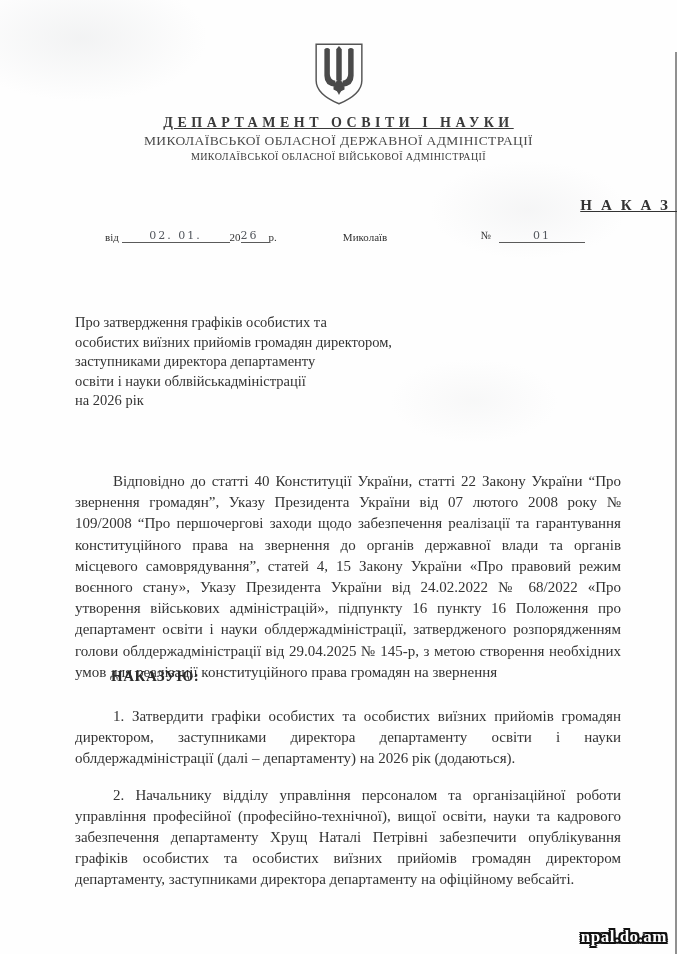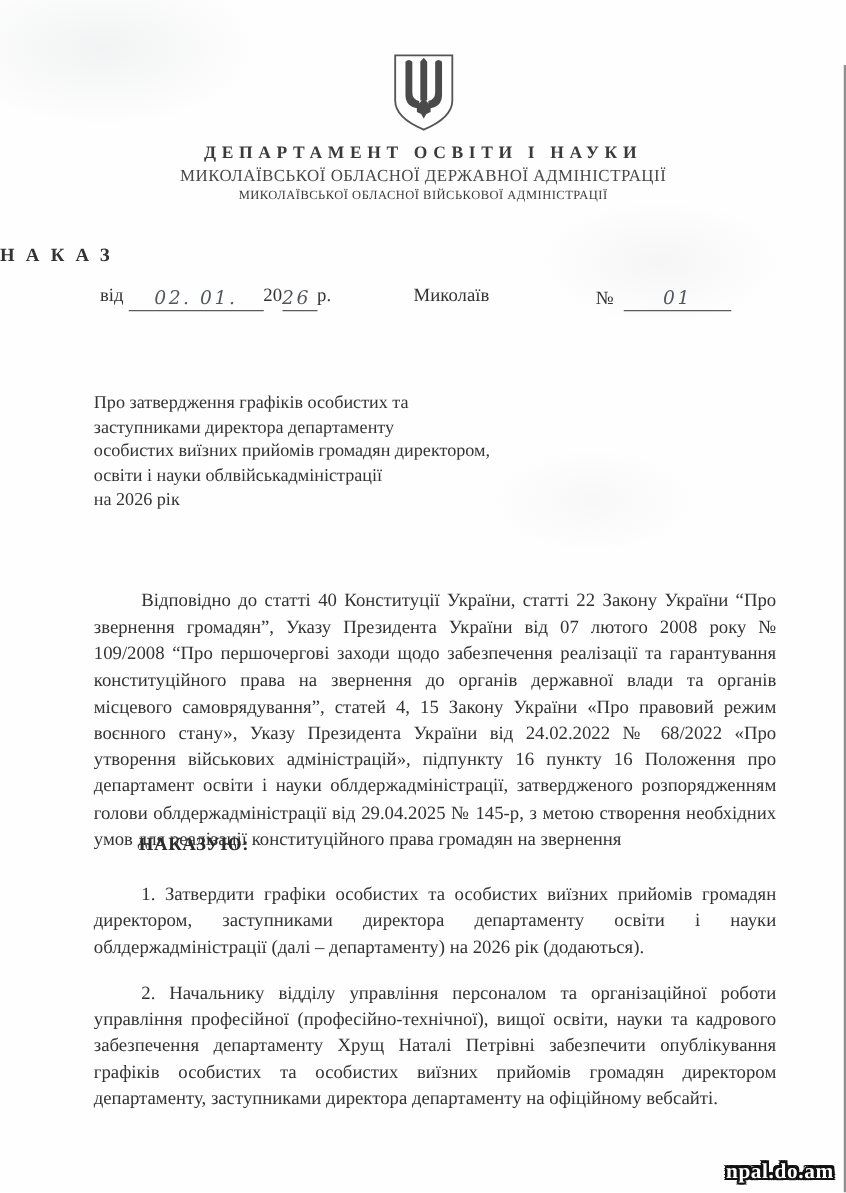--- a/index.html
+++ b/index.html
@@ -27,35 +27,35 @@
     position:absolute;top:42px;left:0;width:100%;
     display:flex;justify-content:center;
   }
   .org-header{
     position:absolute;top:115px;left:0;width:100%;
     text-align:center;line-height:16px;
   }
   .org-line1{
     font-weight:bold;font-size:14px;letter-spacing:4.5px;color:#3a3a3a;
     margin-bottom:2px;
+    text-decoration:underline;
   }
   .org-line2{font-size:13.5px;letter-spacing:.4px;color:#4a4a4a;text-align:center;}
   .org-line3{font-weight:normal;font-size:10px;letter-spacing:.4px;color:#3a3a3a;}
   .order-title{
     position:absolute;top:197px;left:0;width:100%;
-    text-align:left;font-weight:bold;font-size:15px;
-    letter-spacing:9px;color:#333;
+    text-align:right;font-weight:bold;font-size:15px;
+    letter-spacing:9px;color:#333;text-decoration:underline;
   }
   .date-row{
-    position:absolute;top:229px;left:80px;right:60px;
-    font-size:15px;color:#333;
-    display:flex;align-items:flex-start;
+    position:absolute;top:229px;left:105px;right:60px;
+    font-size:11px;color:#333;
+    display:flex;align-items:flex-end;
   }
   .hw{
-    font-style:italic;
     font-family:"DejaVu Serif",serif;
     color:#53575d;
     letter-spacing:2px;
   }
   .u-line{
     display:inline-block;
     border-bottom:1px solid #5a5a5a;
     text-align:center;
   }
   .date-fill{width:108px;}
@@ -132,22 +132,22 @@
     <span class="u-line date-fill"><span class="hw">02.  01.</span></span><span>20</span><span class="u-line year-fill"><span class="hw">26</span></span><span>р.</span>
     <span class="city">Миколаїв</span>
     <span class="num-group">
       <span>№</span>
       <span class="u-line num-fill"><span class="hw">01</span></span>
     </span>
   </div>
 
   <div class="subject">
     <div>Про затвердження графіків особистих та</div>
+    <div>особистих виїзних прийомів громадян директором,</div>
     <div>заступниками директора департаменту</div>
-    <div>особистих виїзних прийомів громадян директором,</div>
     <div>освіти і науки облвійськадміністрації</div>
     <div>на 2026 рік</div>
   </div>
 
   <div class="preamble">Відповідно до статті 40 Конституції України, статті 22 Закону України “Про звернення громадян”, Указу Президента України від 07 лютого 2008 року № 109/2008 “Про першочергові заходи щодо забезпечення реалізації та гарантування конституційного права на звернення до органів державної влади та органів місцевого самоврядування”, статей 4, 15 Закону України «Про правовий режим воєнного стану», Указу Президента України від 24.02.2022 № 68/2022 «Про утворення військових адміністрацій», підпункту 16 пункту 16 Положення про департамент освіти і науки облдержадміністрації, затвердженого розпорядженням голови облдержадміністрації від 29.04.2025 № 145-р, з метою створення необхідних умов для реалізації конституційного права громадян на звернення</div>
 
   <div class="decree-word">НАКАЗУЮ:</div>
 
   <div class="items">
     <div class="item">1. Затвердити графіки особистих та особистих виїзних прийомів громадян директором, заступниками директора департаменту освіти і науки облдержадміністрації (далі – департаменту) на 2026 рік (додаються).</div>

